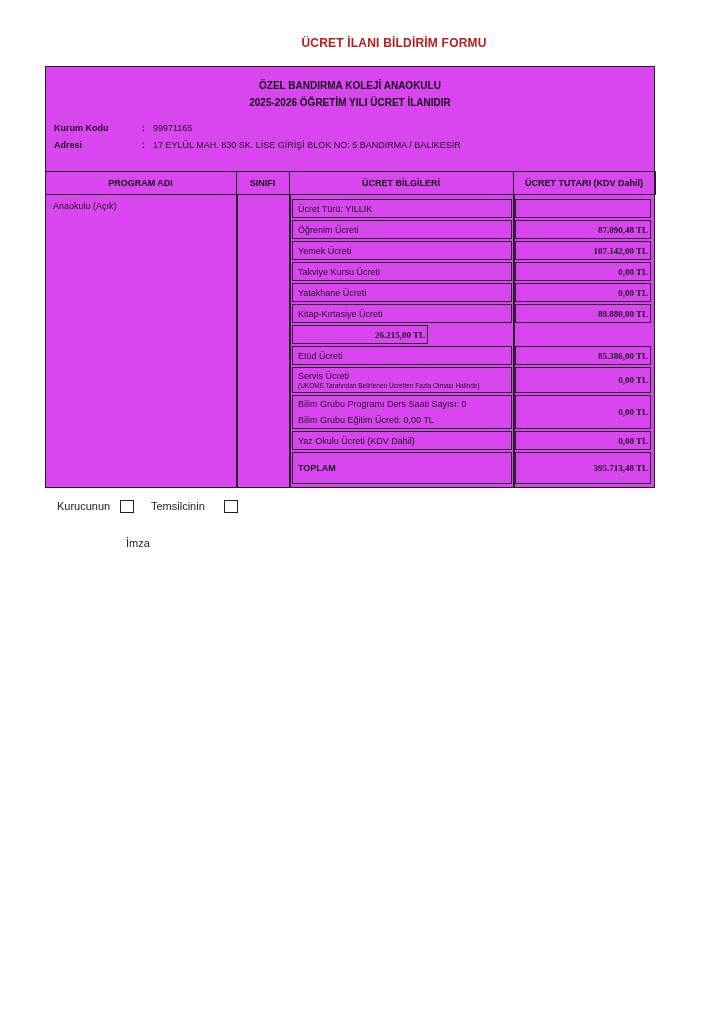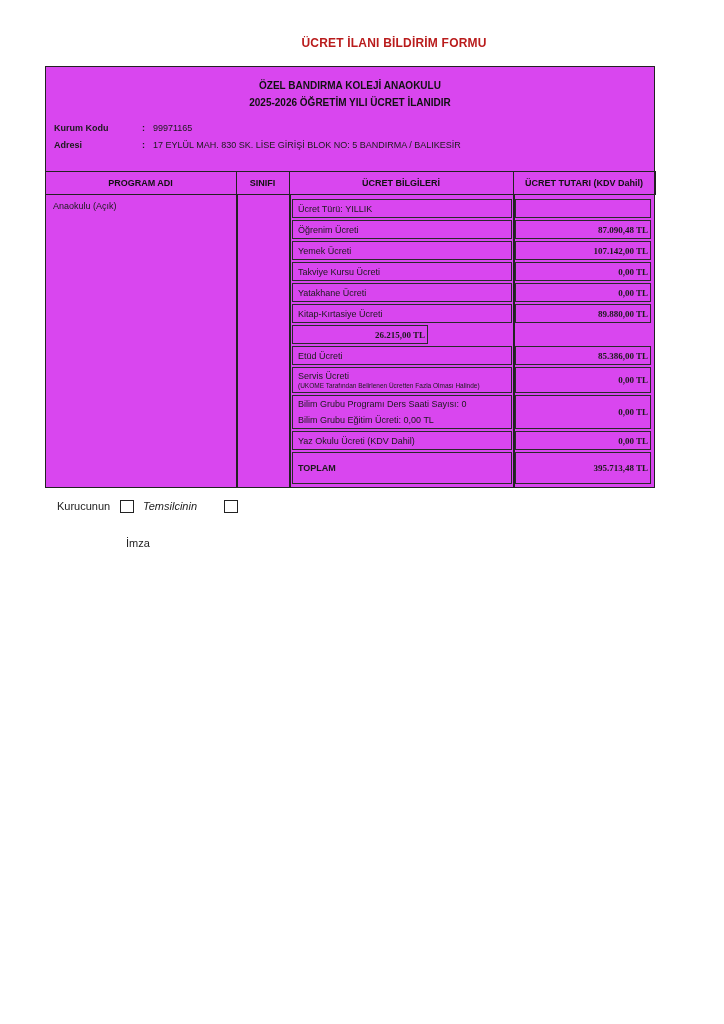--- a/index.html
+++ b/index.html
@@ -85,21 +85,21 @@
     padding-right: 2px; overflow: hidden; font-family: Liberation Serif, serif;
   }
   .fee-label { font-size: 9px; white-space: nowrap; }
   .fee-sublabel { font-size: 6.5px; white-space: nowrap; margin-top: 1px; }
   .fee-label2 { font-size: 9px; white-space: nowrap; margin-top: 6px; }
   .fee-amount { font-size: 9px; font-weight: bold; white-space: nowrap; }
   .total-row .fee-label { font-weight: bold; }
 
   .footer-label { position: absolute; font-size: 11px; color: #222; }
   .lbl-kurucunun { left: 57px; top: 500px; }
-  .lbl-temsilcinin { left: 143px; top: 500px; font-style: italic; }
+  .lbl-temsilcinin { left: 151px; top: 500px; }
   .lbl-imza { left: 126px; top: 537px; }
   .checkbox {
     position: absolute; width: 14px; height: 13px;
     border: 1.5px solid #222; background: #fff; top: 500px;
   }
   .cb1 { left: 120px; }
   .cb2 { left: 224px; }
 </style>
 </head>
 <body>

